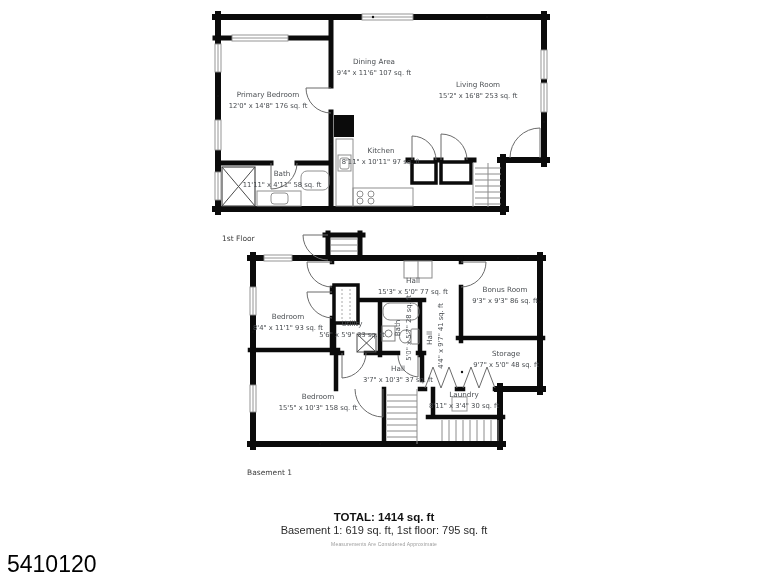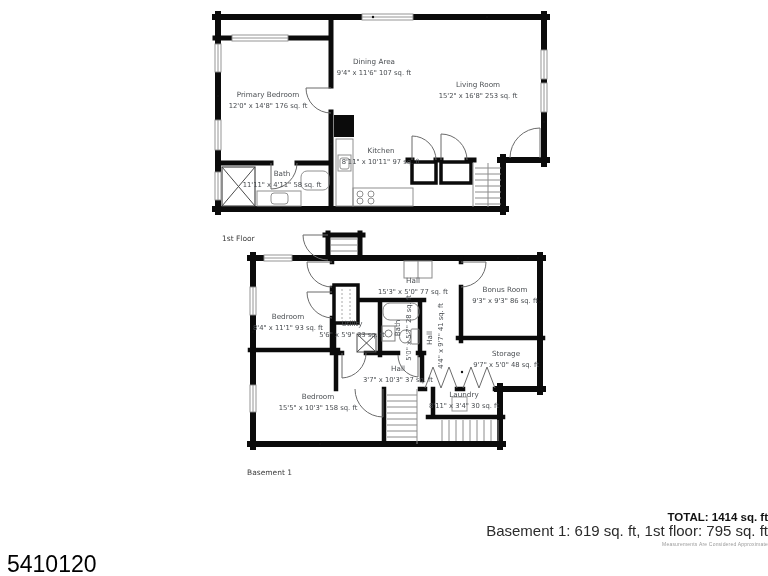--- a/index.html
+++ b/index.html
@@ -8,24 +8,24 @@
     font-family:"Liberation Sans","DejaVu Sans",sans-serif;
   }
   svg text{
     font-family:"DejaVu Sans","Liberation Sans",sans-serif;
     fill:#4a4e52;
   }
   .room-name{font-size:7.2px;}
   .room-dims{font-size:6.8px;}
   .floor-label{font-size:7.5px;fill:#3c3c3c;}
   .summary{
-    position:absolute;left:0;right:0;top:511px;text-align:right;color:#2b2b2b;
+    position:absolute;left:0;right:0;top:511px;text-align:center;color:#2b2b2b;
   }
   .summary .total{font-size:11.5px;font-weight:bold;color:#111;line-height:13px;}
-  .summary .line{font-size:15px;line-height:13px;}
+  .summary .line{font-size:11px;line-height:13px;}
   .summary .disclaimer{font-size:5px;color:#9a9a9a;margin-top:4px;letter-spacing:.2px;}
   .listing-id{
     position:absolute;left:7px;top:551px;font-size:23px;color:#000;
     font-family:"Liberation Sans",sans-serif;
   }
 </style>
 </head>
 <body>
 
 <div style="position:absolute;inset:0;">

